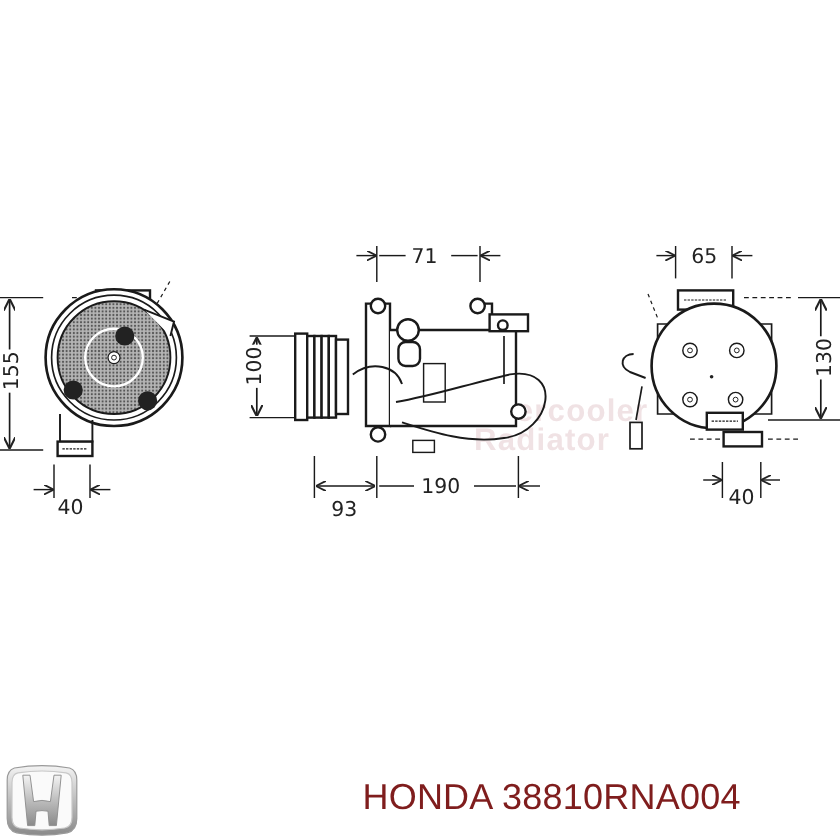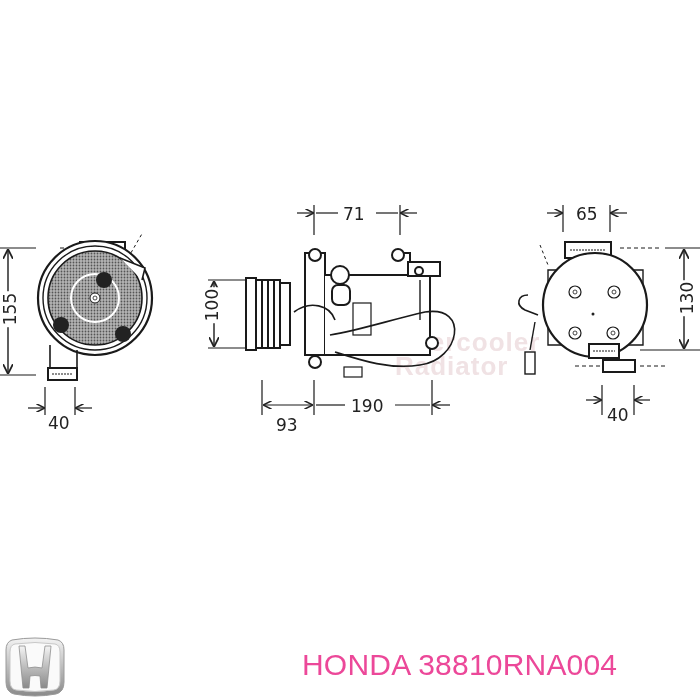--- a/index.html
+++ b/index.html
@@ -1,20 +1,20 @@
 <!DOCTYPE html>
 <html><head>
 <meta charset="utf-8">
 <style>
   html, body { margin:0; padding:0; background:#ffffff; }
   body { width:700px; height:700px; position:relative; overflow:hidden; font-family:"Liberation Sans", sans-serif; }
   .canvas { position:absolute; left:0; top:0; width:700px; height:700px; }
   .dim-label { position:absolute; font-family:"DejaVu Sans", sans-serif; font-size:17px; color:#222; background:#fff; line-height:18px; padding:0 2px; }
   .dim-label.vertical { transform:rotate(-90deg); transform-origin:center; }
-  .caption { position:absolute; left:302px; top:648px; font-family:"Liberation Sans", sans-serif; font-size:30px; color:#ec4899; letter-spacing:0.2px; white-space:nowrap; }
+  .caption { position:absolute; left:302px; top:648px; font-family:"Liberation Sans", sans-serif; font-size:30px; color:#7f1d1d; letter-spacing:0.2px; white-space:nowrap; }
   .logo { position:absolute; left:4px; top:636px; width:62px; height:62px; }
   .watermark { position:absolute; left:395px; top:330px; font-family:"Liberation Sans", sans-serif; font-weight:bold; font-size:26px; color:#f0e2e4; line-height:24px; letter-spacing:1px; }
 </style>
 </head>
 <body>
 
 <div class="canvas">
 
   <div class="watermark">Intercooler<br>Radiator</div>
 

